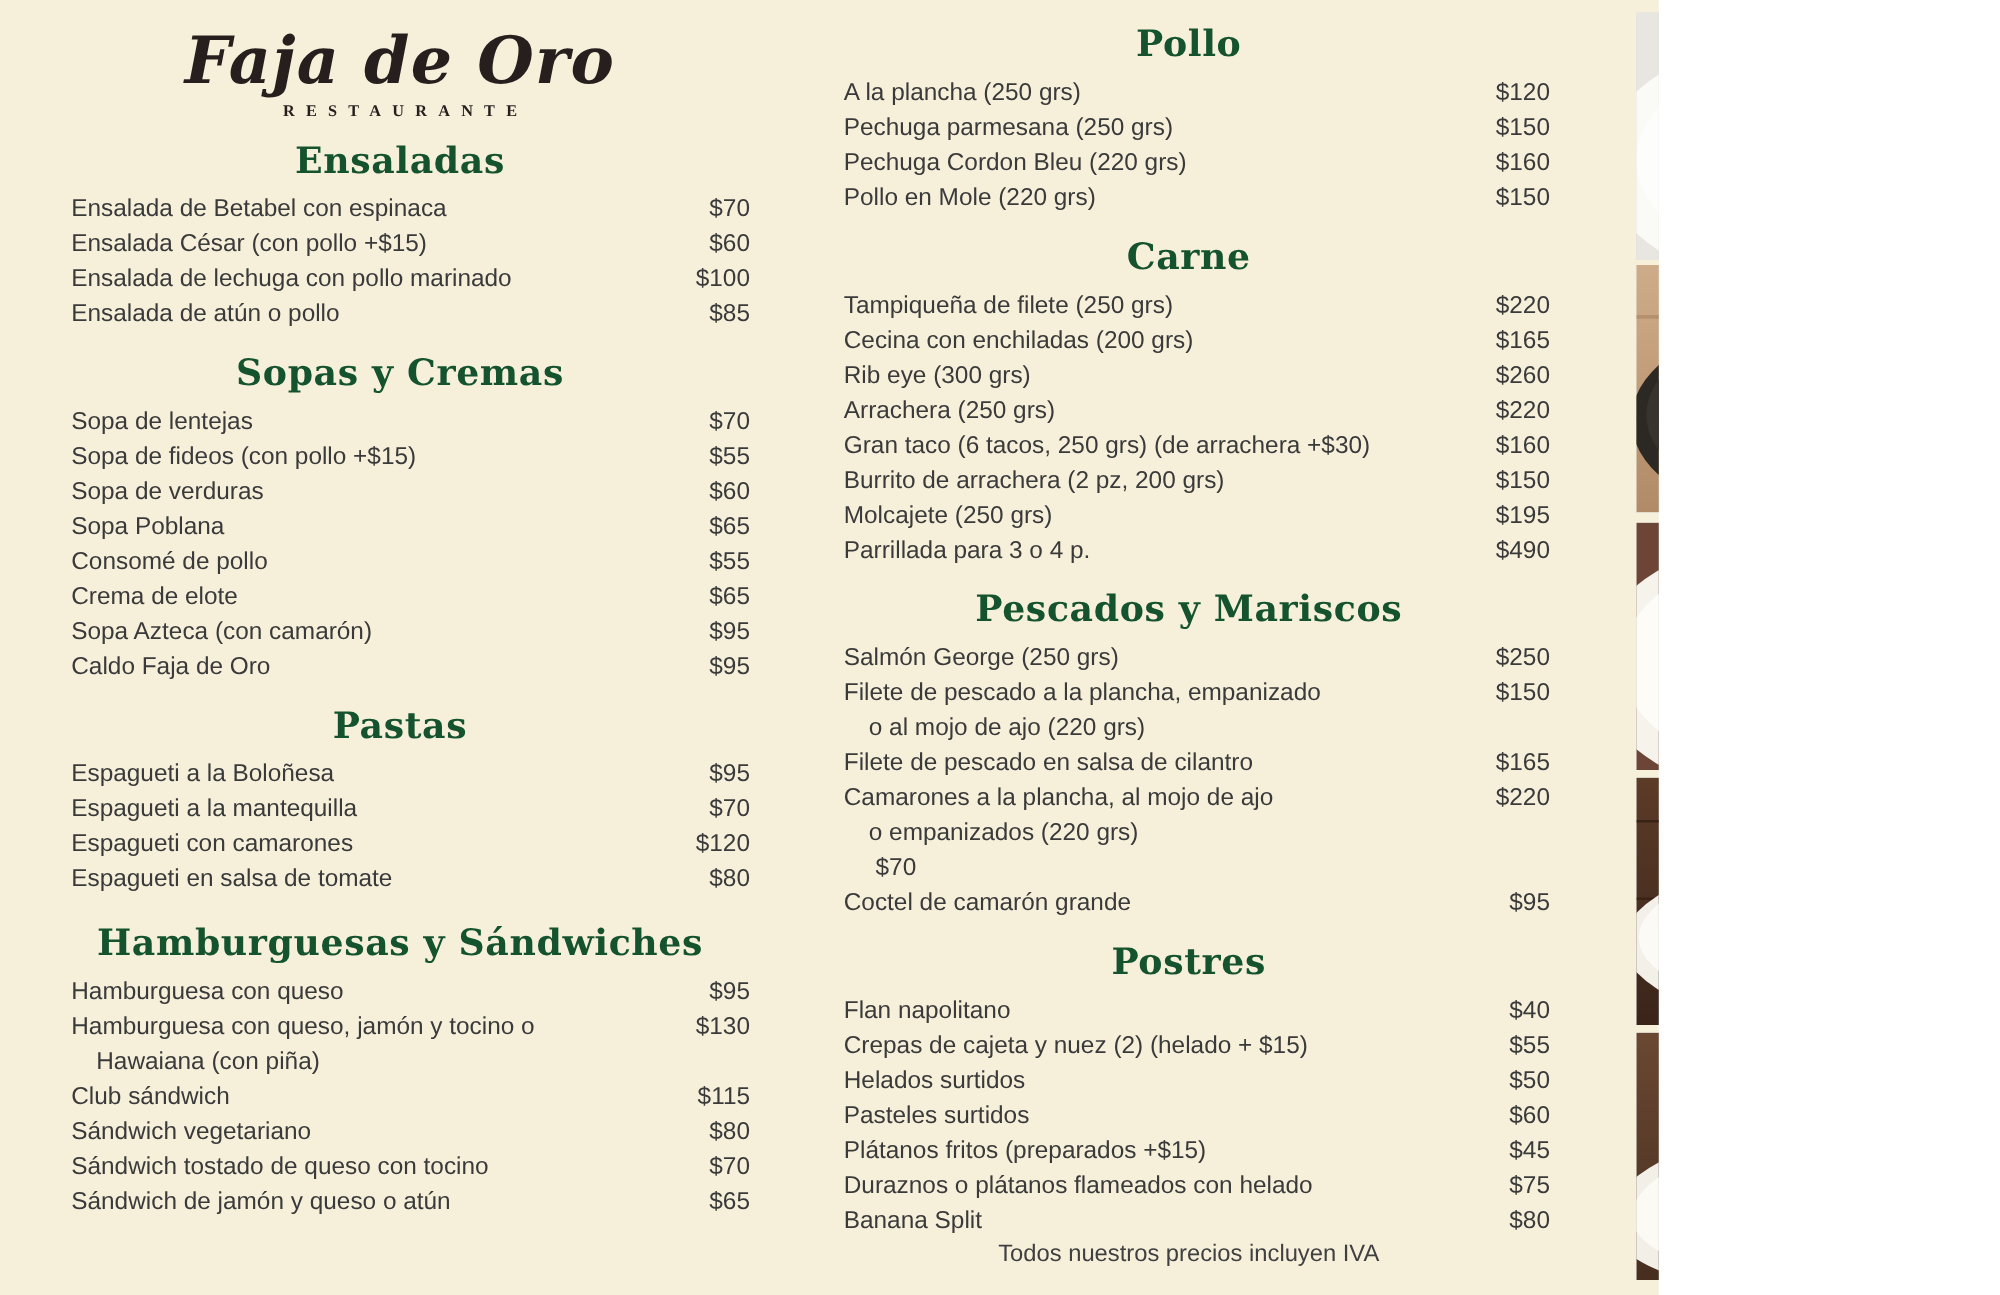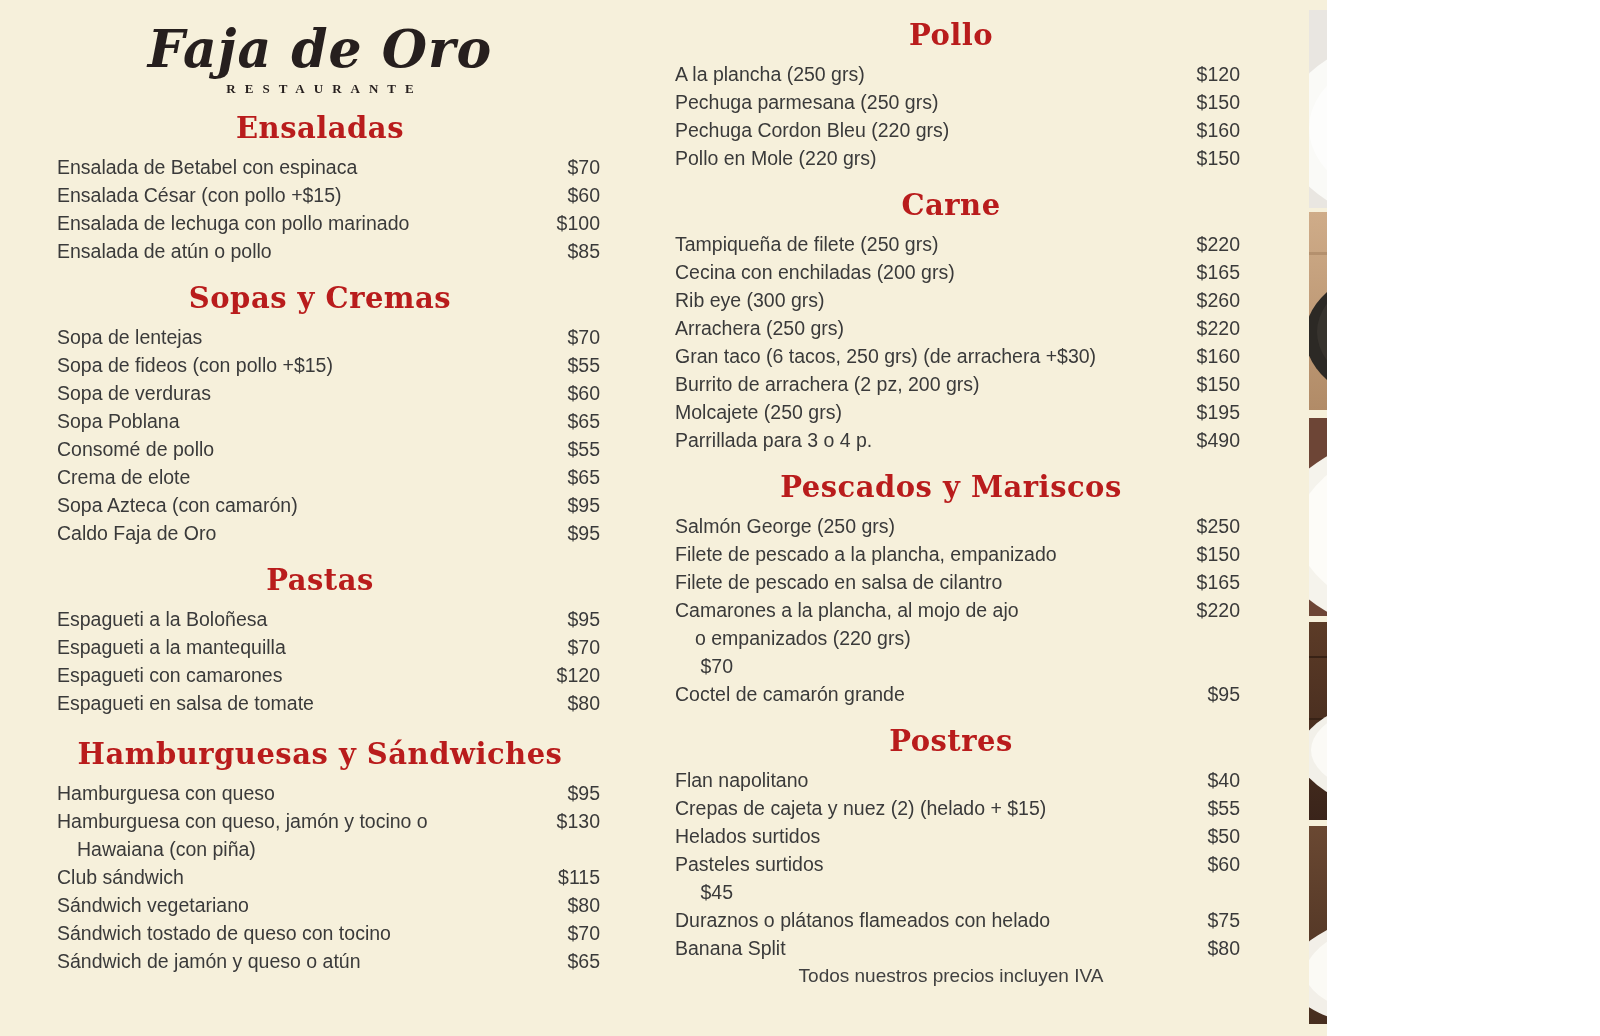--- a/index.html
+++ b/index.html
@@ -30,21 +30,21 @@
     letter-spacing:9px;padding-left:9px;
     color:#261f1e;margin-top:1px;
   }
 
   
   .sec{
     font-family:"DejaVu Serif",serif;
     font-weight:700;
     font-size:29px;line-height:34px;
     letter-spacing:0.5px;
-    color:#b91c1c;
+    color:#14532d;
     text-align:center;
     margin:16px 0 8px 0;
   }
   .col-mid .sec.first{margin-top:8px;}
   .col-left .sec.first{margin-top:14px;}
   .sec.hamb{margin-top:20px;}
 
   
   .row{display:flex;align-items:flex-start;font-size:19.5px;line-height:28px;}
   .col-left .row{padding-left:17px;}
@@ -234,20 +234,23 @@
     <h2 class="sec">Pescados y Mariscos</h2>
     <div class="row">
         <span class="nm">Salmón George (250 grs)</span>
         <span class="pr">$250</span>
       </div>
     <div class="row">
         <span class="nm">Filete de pescado a la plancha, empanizado</span>
         <span class="pr">$150</span>
       </div>
     <div class="row">
+        <span class="nm nm2">o al mojo de ajo (220 grs)</span>
+      </div>
+    <div class="row">
         <span class="nm">Filete de pescado en salsa de cilantro</span>
         <span class="pr">$165</span>
       </div>
     <div class="row">
         <span class="nm">Camarones a la plancha, al mojo de ajo</span>
         <span class="pr">$220</span>
       </div>
     <div class="row">
         <span class="nm nm2">o empanizados (220 grs)</span>
       </div>
@@ -270,20 +273,21 @@
       </div>
     <div class="row">
         <span class="nm">Helados surtidos</span>
         <span class="pr">$50</span>
       </div>
     <div class="row">
         <span class="nm">Pasteles surtidos</span>
         <span class="pr">$60</span>
       </div>
     <div class="row">
+        <span class="nm">Plátanos fritos (preparados +$15)</span>
         <span class="pr">$45</span>
       </div>
     <div class="row">
         <span class="nm">Duraznos o plátanos flameados con helado</span>
         <span class="pr">$75</span>
       </div>
     <div class="row">
         <span class="nm">Banana Split</span>
         <span class="pr">$80</span>
       </div>

